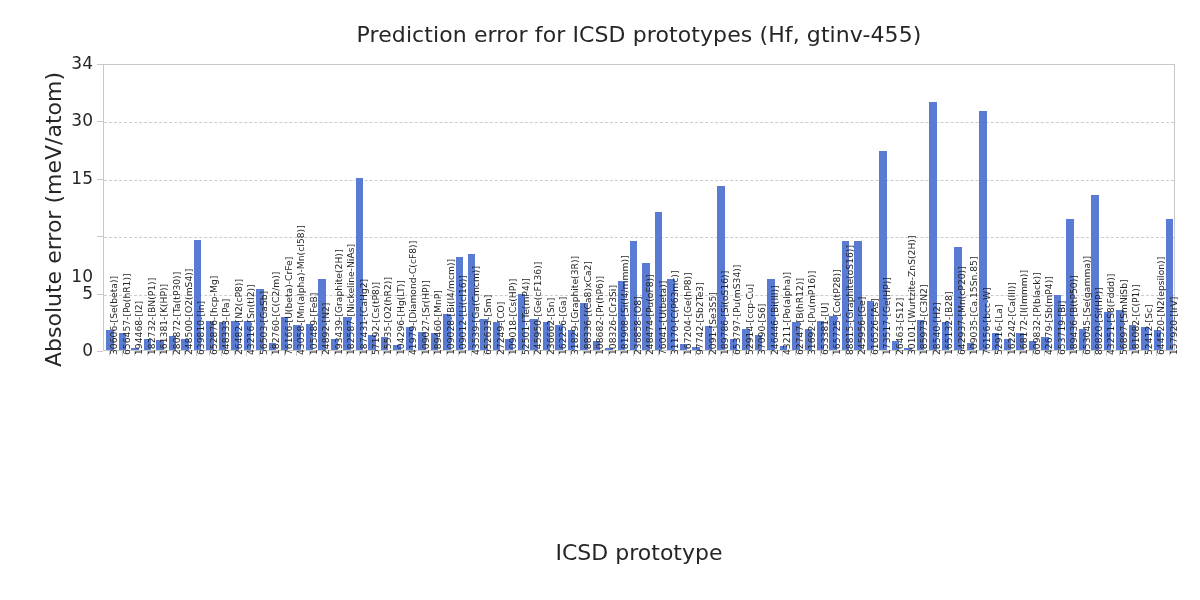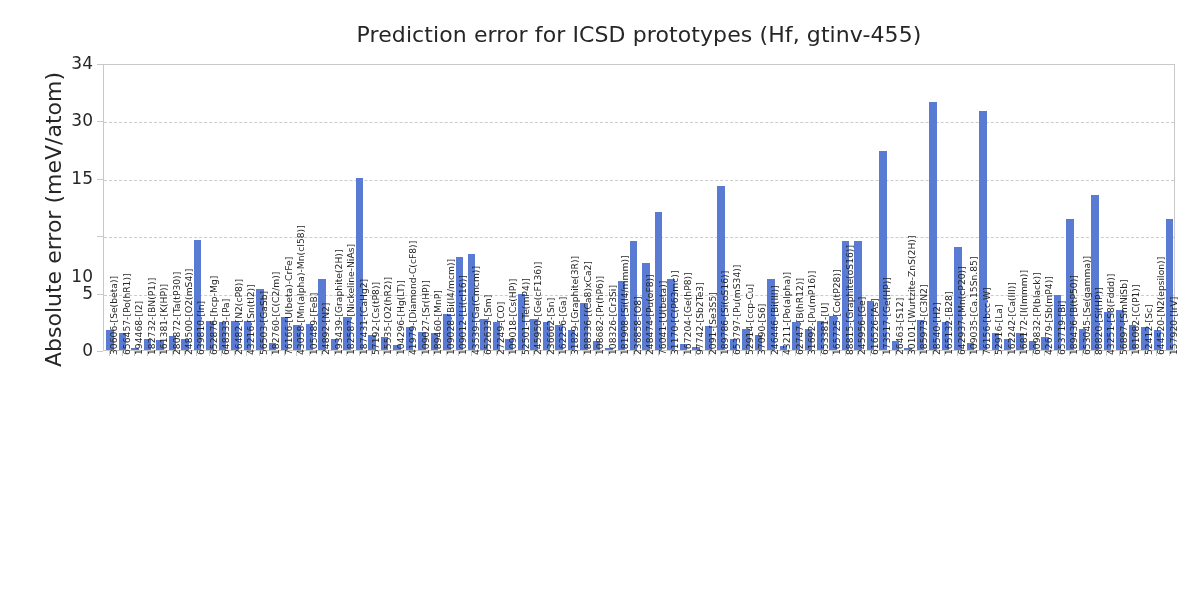--- a/index.html
+++ b/index.html
@@ -144,20 +144,21 @@
 </style>
 </head>
 <body>
 
 <div id="figure">
 
   <div id="chart-title">Prediction error for ICSD prototypes (Hf, gtinv-455)</div>
 
   <div id="ylabel">Absolute error (meV/atom)</div>
 
+  <div id="xlabel">ICSD prototype</div>
 
   <div id="yticks">
       <div class="ytick-label" style="top: 342px;">0</div>
       <div class="ytick-label" style="top: 284.6px;">5</div>
       <div class="ytick-label" style="top: 225px; margin-top: 43px;">10</div>
       <div class="ytick-label" style="top: 169.8px;">15</div>
       <div class="ytick-label" style="top: 112.4px;">30</div>
       <div class="ytick-label" style="top: 55px;">34</div>
     </div>
   <div id="ytickmarks">

